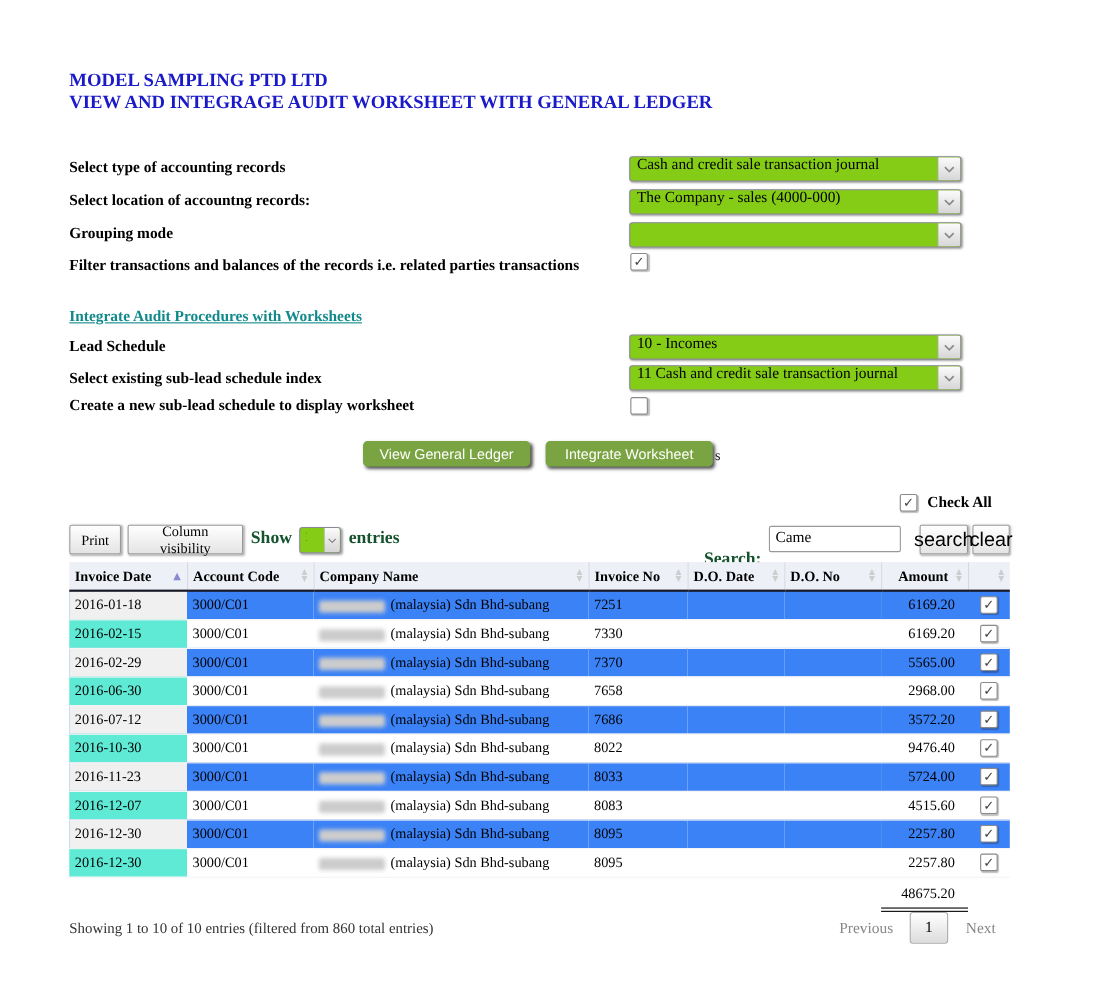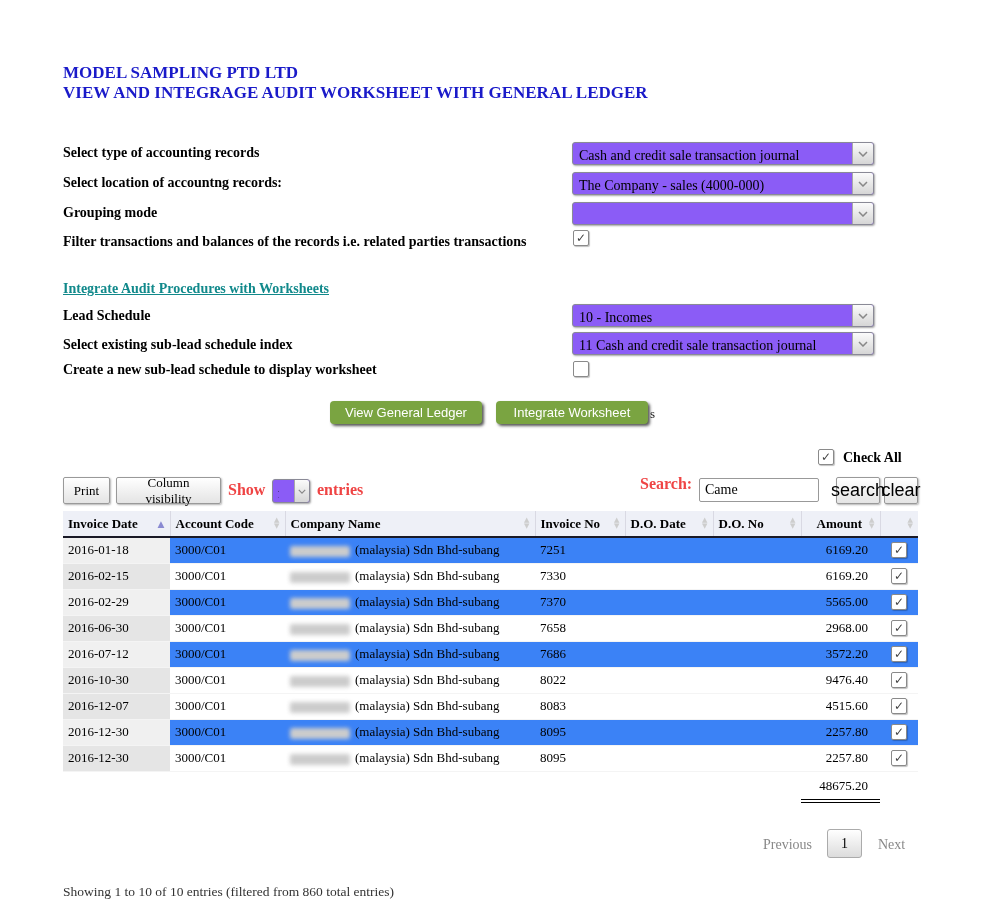--- a/index.html
+++ b/index.html
@@ -18,23 +18,23 @@
 
   
   .title { font-weight: bold; font-size: 17px; line-height: 20px; color: var(--title-blue); }
 
   
   .flabel { font-weight: bold; font-size: 14px; white-space: nowrap; }
   .section-title { font-weight: bold; font-size: 14px; color: var(--section-teal); white-space: nowrap; }
 
   
   .sel {
-    width: 302px; height: 23px; background: #8b5cf6; border: 1px solid #8a8a96;
+    width: 302px; height: 23px; background: #84cc16; border: 1px solid #8a8a96;
     border-radius: 3px; box-shadow: 1px 1px 2px rgba(0,0,0,0.35);
-    display: flex; align-items: flex-end; font-size: 14px; cursor: default; gap: 15px;
+    display: flex; align-items: flex-start; font-size: 14px; cursor: default; gap: 15px;
   }
   .sel-text { flex: 1; padding-left: 6px; white-space: nowrap; overflow: hidden; }
   .sel-arrow {
     width: 21px; align-self: stretch; border-left: 1px solid #a8a8a8;
     background: linear-gradient(#fbfbfb, #d6d6d6); border-radius: 0 2px 2px 0;
     display: flex; align-items: center; justify-content: center;
   }
   .sel.small { width: 38px; height: 24px; }
   .sel.small .sel-text { padding-left: 4px; font-size: 13px; }
   .sel.small .sel-arrow { width: 15px; }
@@ -58,21 +58,21 @@
 
   
   .btn2 {
     border: 1px solid #999; border-radius: 2px;
     background: linear-gradient(#ffffff, #e4e4e4);
     box-shadow: 1px 1px 2px rgba(0,0,0,0.3);
     display: inline-flex; align-items: center; justify-content: center;
     font-family: "Liberation Serif", serif; font-size: 13px; color: #000; cursor: pointer;
   }
   .btn2.sans { font-family: "Liberation Sans", sans-serif; font-size: 18px; text-align: right; }
-  .graylbl { color: #ef4444; font-weight: bold; font-size: 16px; white-space: nowrap; }
+  .graylbl { color: #14532d; font-weight: bold; font-size: 16px; white-space: nowrap; }
 
   .sinput {
     width: 120px; height: 24px; border: 1px solid #999; border-radius: 2px;
     font-family: "Liberation Serif", serif; font-size: 14px; padding: 0 5px;
   }
 
   
   .dtable { border-collapse: collapse; table-layout: fixed; width: 855px; font-size: 13px; }
   .dtable thead th {
     background: var(--table-header-bg); border-bottom: 2px solid #191926;
@@ -90,32 +90,32 @@
   .thw.right .sort-both { margin-left: 4px; }
   .sort-both i { font-style: normal; height: 6px; }
   .sort-active {
     margin-left: auto; font-family: "DejaVu Sans", sans-serif;
     font-size: 9px; color: #8a8ad2;
   }
   .dtable tbody td { height: 26px; padding: 0 5px; border-bottom: 1px solid #f4f4f4; }
   .dtable tbody tr.odd { background: #3b82f6; }
   .dtable tbody tr.even { background: #fff; }
   .dtable tbody tr.odd td.sorted { background: #f0f0f0; }
-  .dtable tbody tr.even td.sorted { background: #e5e5e5; }
+  .dtable tbody tr.even td.sorted { background: #5eead4; }
   .amt { text-align: right; padding-right: 12px !important; }
   .cbc { text-align: center; }
   .redacted {
     display: inline-block; width: 60px; height: 11px; background: #cccccc;
     border-radius: 2px; filter: blur(2px); margin-right: 5px; vertical-align: middle;
   }
   .dtable tfoot td { border: none; padding-top: 6px; height: 30px; vertical-align: top; }
   .total-amt { border-bottom: 4px double #000 !important; font-size: 13px; }
 
   
-  .info { font-size: 13.5px; color: #333; margin-top: 48px; }
+  .info { font-size: 13.5px; color: #333; }
   .pgnav { color: #888; font-size: 14px; cursor: pointer; }
   .pgbtn {
     width: 35px; height: 29px; border: 1px solid #ababab; border-radius: 3px;
     background: linear-gradient(#ffffff, #dcdcdc);
     display: inline-flex; align-items: center; justify-content: center;
     font-size: 14px; color: #000; cursor: pointer;
   }
 </style>
 </head>
 <body>
@@ -202,21 +202,21 @@
 <div class="sel small abs" style="left:272px; top:479px;">
   <span class="sel-text">100</span>
   <span class="sel-arrow">
       <svg width="8" height="5" viewBox="0 0 10 6">
         <path d="M1 1 L5 5 L9 1" stroke="#888" fill="none" stroke-width="1.5"></path>
       </svg>
     </span>
 </div>
 <span class="graylbl abs" style="left:317px; top:481px;">entries</span>
 
-<span class="graylbl abs" style="left:640px; top:475px;">Search:</span>
+<span class="graylbl abs" style="left:640px; top:500px;">Search:</span>
 <input class="sinput abs" style="left: 699px; top: 478px;" value="Came">
 <button class="btn2 sans abs" style="left:836px; top:477px; width:44px; height:27px;">search</button>
 <button class="btn2 sans abs" style="left:884px; top:477px; width:34px; height:27px;">clear</button>
 
 <table class="dtable abs" style="left:63px; top:511px;">
   <colgroup>
     <col style="width:107px">
       <col style="width:115px">
       <col style="width:250px">
       <col style="width:90px">
@@ -364,20 +364,32 @@
         <td>3000/C01</td>
         <td><span class="redacted"></span><span>(malaysia) Sdn Bhd-subang</span></td>
         <td>8022</td>
         <td></td>
         <td></td>
         <td class="amt">9476.40</td>
         <td class="cbc"><span class="cb checked">
             <span class="mark">✓</span>
           </span></td>
       </tr>
+      <tr class="odd">
+        <td class="sorted">2016-11-23</td>
+        <td>3000/C01</td>
+        <td><span class="redacted"></span><span>(malaysia) Sdn Bhd-subang</span></td>
+        <td>8033</td>
+        <td></td>
+        <td></td>
+        <td class="amt">5724.00</td>
+        <td class="cbc"><span class="cb checked">
+            <span class="mark">✓</span>
+          </span></td>
+      </tr>
       <tr class="even">
         <td class="sorted">2016-12-07</td>
         <td>3000/C01</td>
         <td><span class="redacted"></span><span>(malaysia) Sdn Bhd-subang</span></td>
         <td>8083</td>
         <td></td>
         <td></td>
         <td class="amt">4515.60</td>
         <td class="cbc"><span class="cb checked">
             <span class="mark">✓</span>

